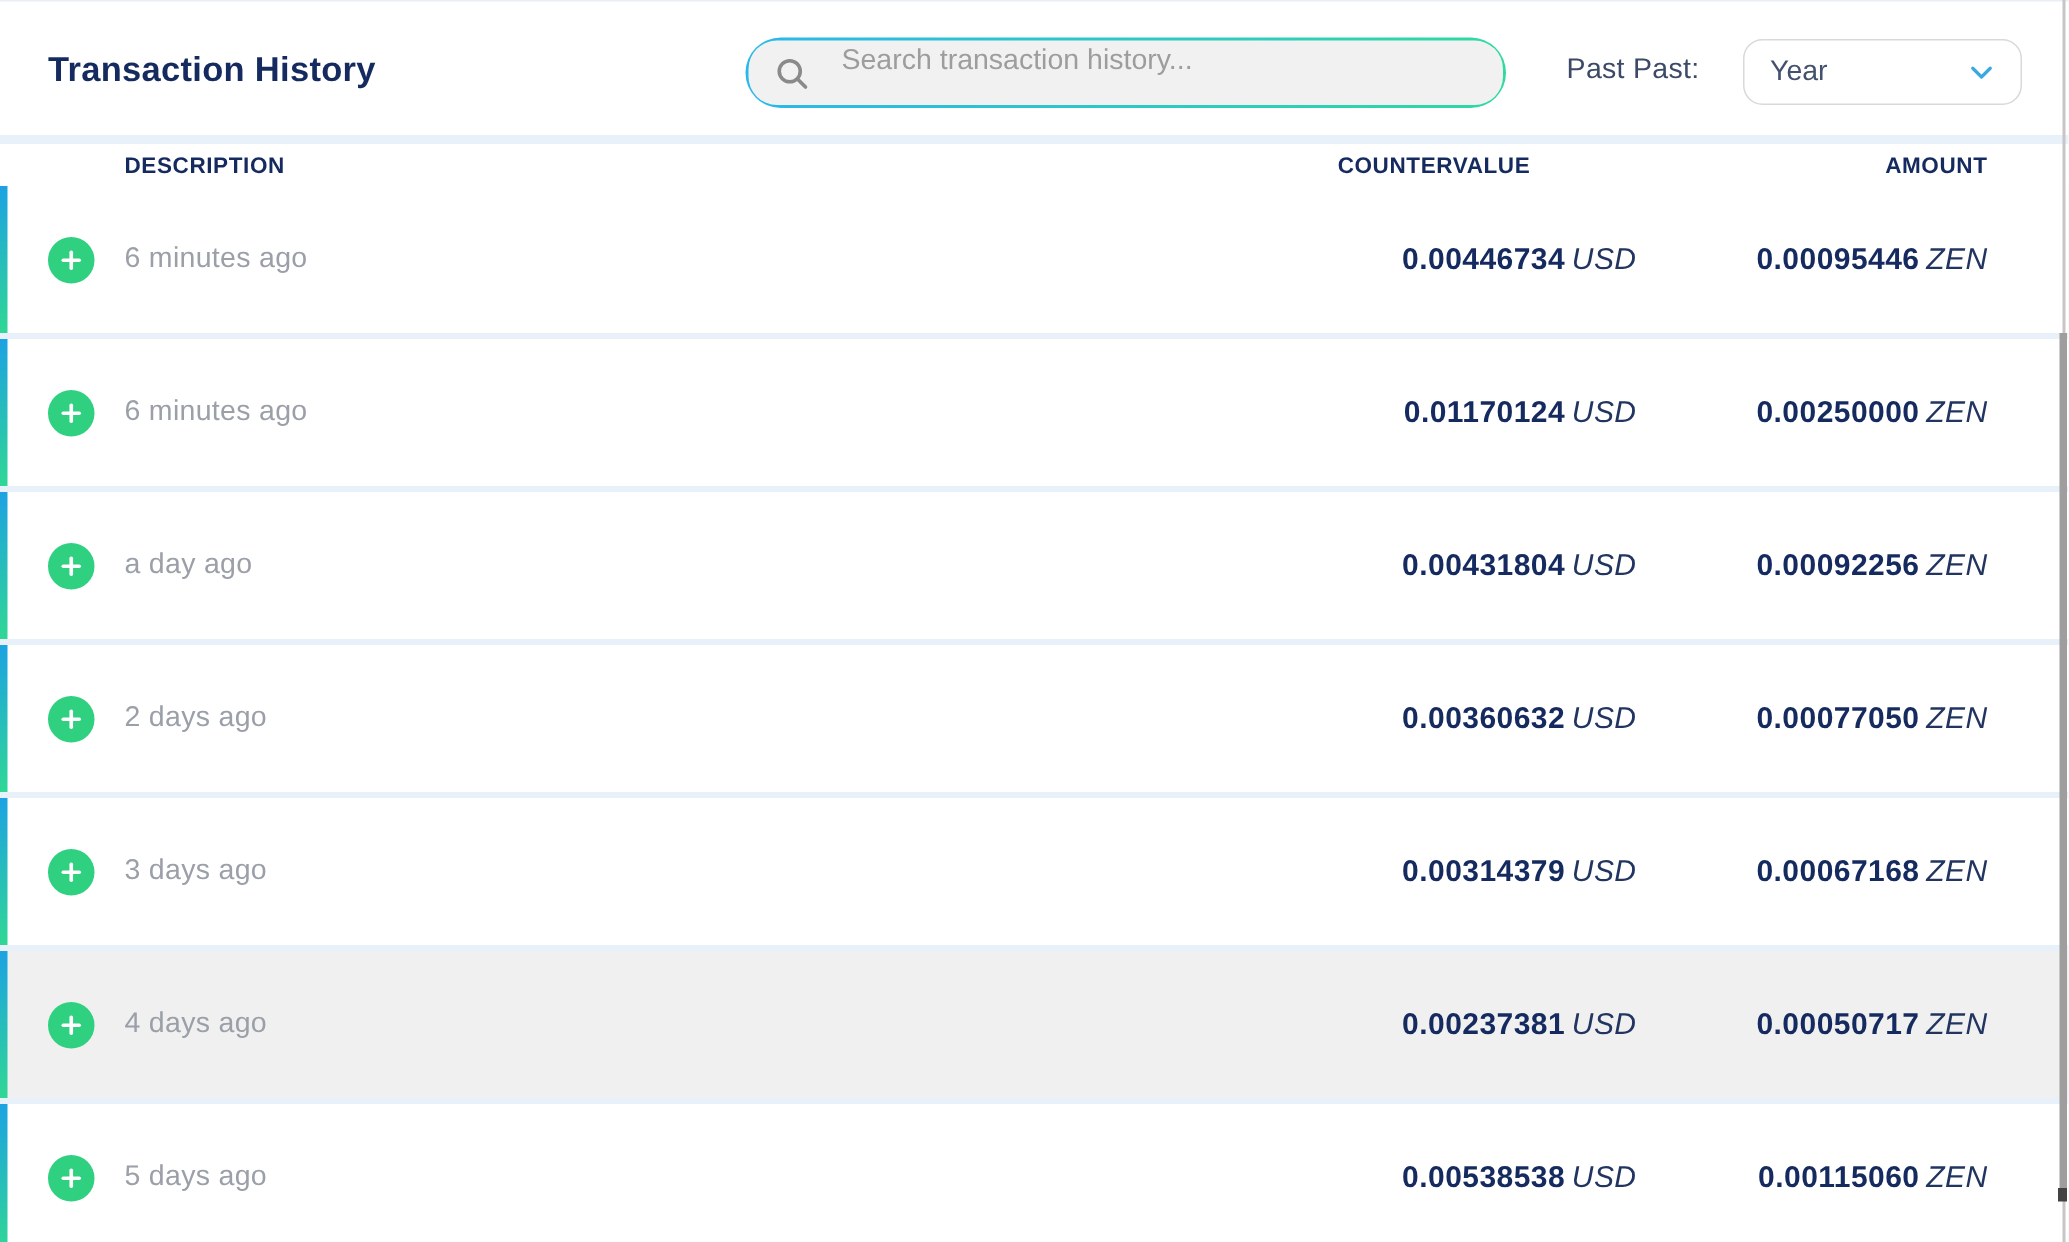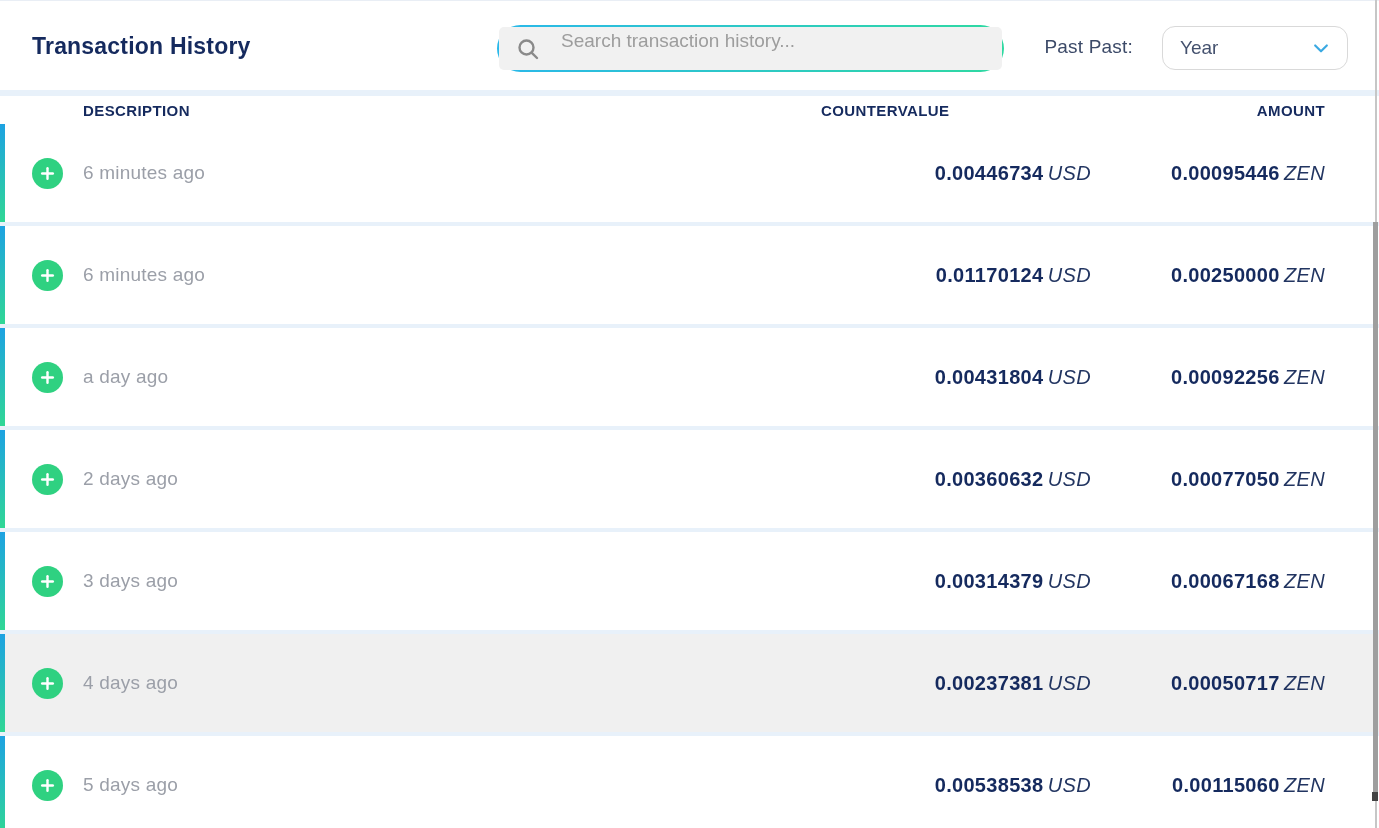--- a/index.html
+++ b/index.html
@@ -28,21 +28,21 @@
     position:absolute; left:32px; top:32px;
     font-size:23px; font-weight:700; color:var(--navy); letter-spacing:.2px;
   }
   .search-wrap{
     position:absolute; left:497px; top:24px; width:507px; height:47px;
     border-radius:25px; padding:2px;
     background:linear-gradient(to right, var(--accent-blue), var(--accent-green));
   }
   .search-input{
     width:100%; height:100%; border:none; outline:none;
-    border-radius:5px; background:var(--field-fill);
+    border-radius:19px; background:var(--field-fill);
     padding:0 20px 16px 62px; font-size:19px; color:#444;
     font-family:"Liberation Sans", sans-serif;
   }
   .search-input::placeholder{ color:#9d9d9d; }
   .search-icon{ position:absolute; left:19px; top:12px; width:24px; height:24px; pointer-events:none; }
 
   .viewpast-label{
     position:absolute; right:246px; top:35px;
     font-size:19px; color:var(--navy-soft); letter-spacing:.2px;
   }
@@ -59,21 +59,21 @@
   .band{ height:6px; background:var(--sep); }
   .colheader{
     height:28px; background:#fff;
     display:grid; grid-template-columns:83px 1fr 270px 234px 54px;
     align-items:center;
   }
   .colheader .col{
     font-size:15px; font-weight:700; letter-spacing:.4px; color:var(--navy);
   }
   .col-desc{ grid-column:2; text-align:left; }
-  .col-cv{ grid-column:3; text-align:left; }
+  .col-cv{ grid-column:3; text-align:center; }
   .col-amt{ grid-column:4; text-align:right; }
 
   
   .tx-list{ background:var(--sep); }
   .row{
     height:98px; margin-bottom:4px; background:#fff;
     display:grid; grid-template-columns:5px 78px 1fr 270px 234px 54px;
     align-items:center; cursor:pointer;
   }
   .row.highlighted{ background:var(--hover-bg); }

